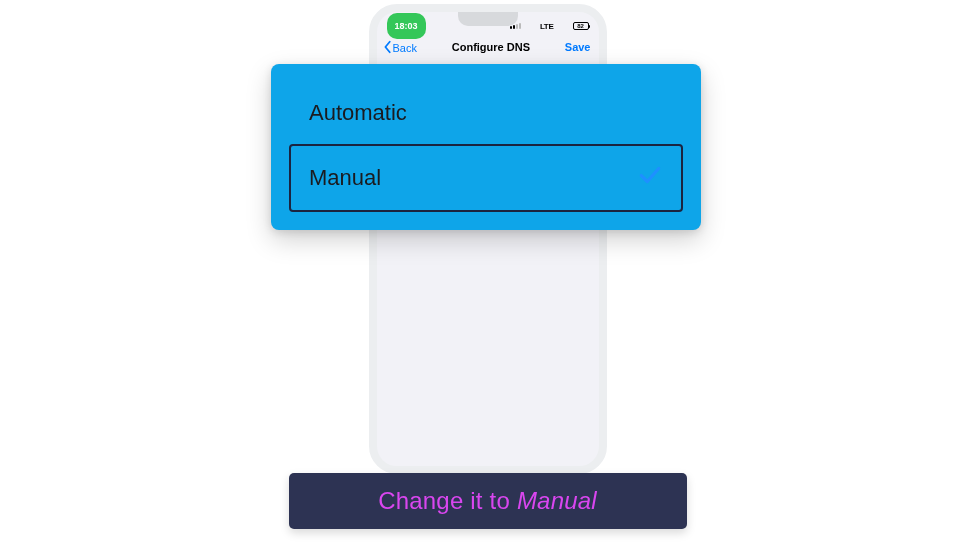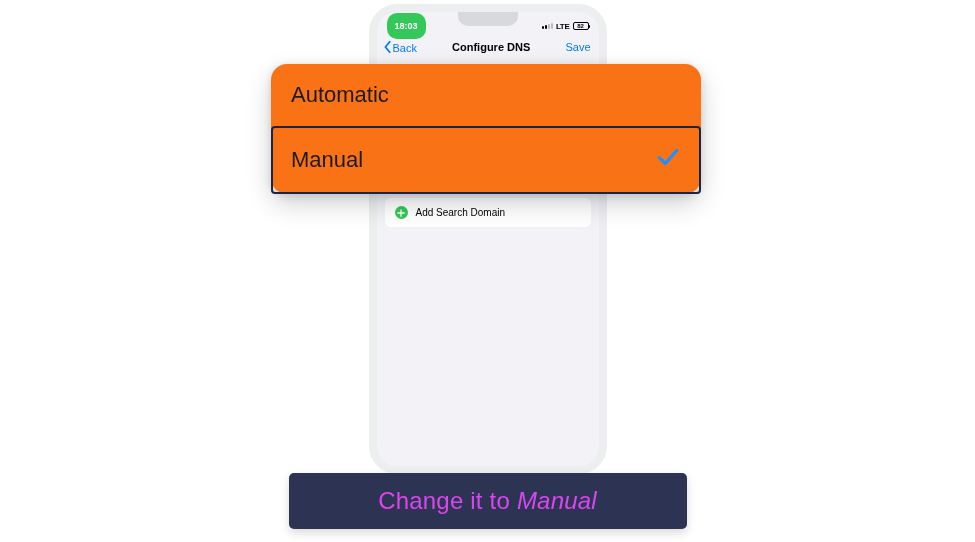--- a/index.html
+++ b/index.html
@@ -38,21 +38,21 @@
       font-weight: 600;
     }
     .time-pill {
       background: #34c759;
       color: #fff;
       border-radius: 10px;
       padding: 8px 8px;
       font-size: 9px;
       font-weight: 600;
     }
-    .status-right { display: flex; align-items: center; gap: 3px; color: #000; }
+    .status-right { display: flex; align-items: center; gap: 19px; color: #000; }
     .lte { font-size: 8px; font-weight: 700; letter-spacing: -0.3px; }
     .battery-box {
       display: inline-flex; align-items: center; gap: 1px;
     }
     .battery {
       width: 16px; height: 8px; border: 1px solid #000; border-radius: 2px; position: relative;
       display:flex; align-items:center; justify-content:center;
     }
     .battery::after { content:''; position:absolute; right:-2px; top:2px; width:1px; height:3px; background:#000; border-radius:0 1px 1px 0;}
     .battery-num { font-size:6px; font-weight:700; line-height:1; }
@@ -63,21 +63,21 @@
     .nav-bar {
       display: flex;
       align-items: center;
       justify-content: space-between;
       padding: 6px 8px 8px 6px;
       font-size: 11px;
     }
     .nav-back { color: #007aff; display:flex; align-items:flex-end; font-weight:400; }
     .nav-back svg { width:10px; height:14px; }
     .nav-title { font-weight: 700; color:#000; font-size:11px; }
-    .nav-save { color: #007aff; font-weight:400; }
+    .nav-save { color: #007aff; font-weight:700; }
 
     .section-gap { height: 118px; }
 
     .section-header {
       font-size: 8px;
       color: #8a8a8e;
       letter-spacing: 0.3px;
       padding: 6px 14px 3px;
       text-transform: uppercase;
     }
@@ -97,24 +97,24 @@
       display:flex; align-items:center; justify-content:center; color:#fff;
     }
     .plus-icon svg { width:8px; height:8px; }
 
     
     .popout {
       position: absolute;
       left: 271px;
       top: 64px;
       width: 430px;
-      background: #f97316;
-      border-radius: 16px;
+      background: #0ea5e9;
+      border-radius: 8px;
       box-shadow: 0 10px 26px rgba(0,0,0,0.18), 0 2px 8px rgba(0,0,0,0.12);
-      padding: 0;
+      padding: 18px;
     }
     .option-row {
       padding: 18px 20px;
       font-size: 22px;
       color: #1b1b1f;
       display: flex;
       align-items: center;
       justify-content: space-between;
       border-radius: 4px;
     }

